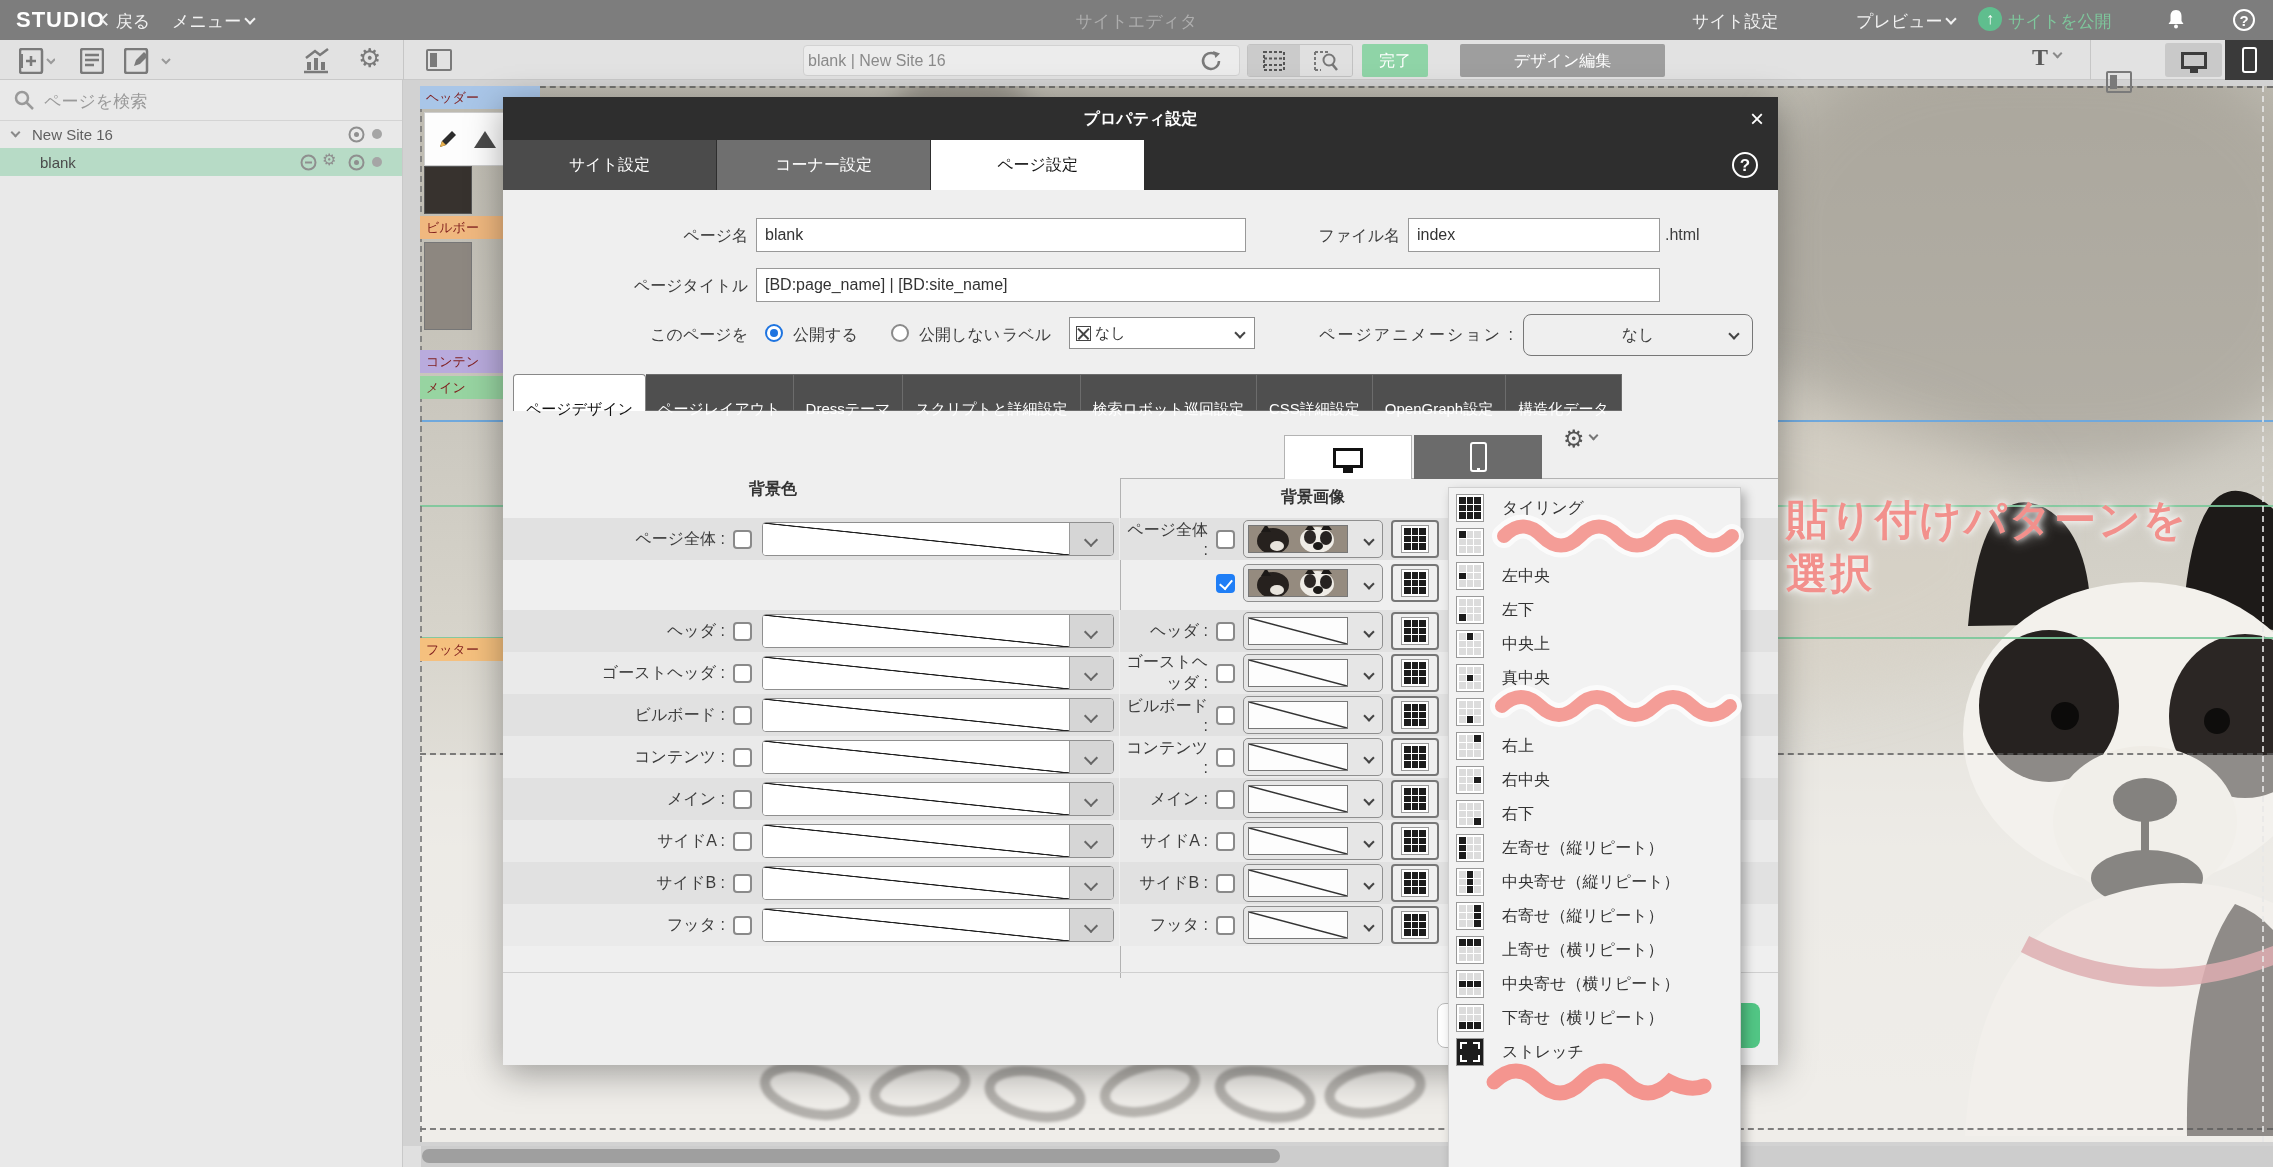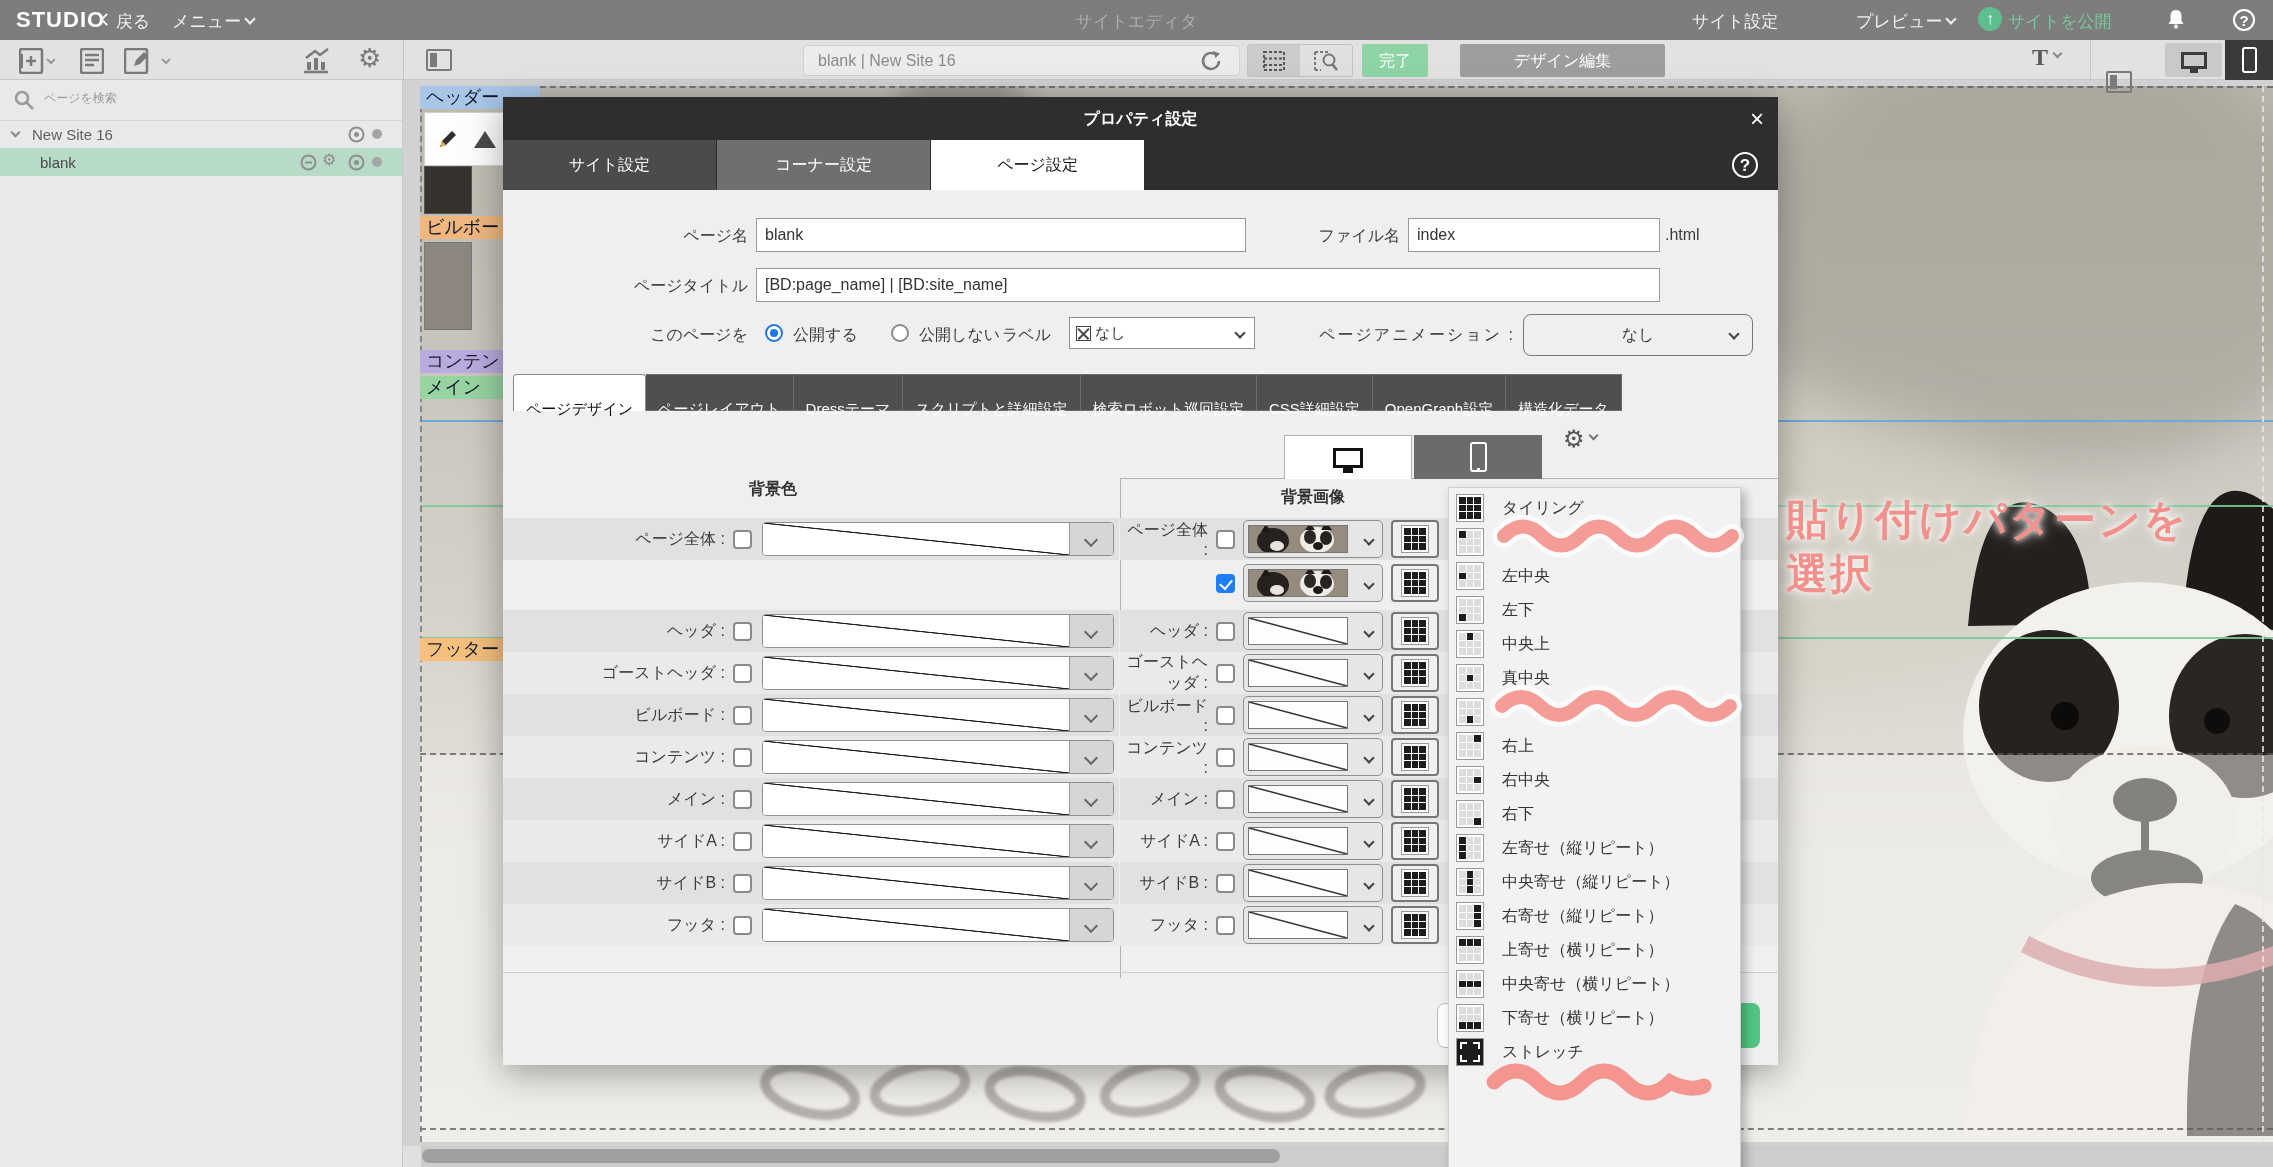--- a/index.html
+++ b/index.html
@@ -16,57 +16,57 @@
   #tb-title { color:#adadad; }
   #publish-wrap { color:#7ec79c; }
   #publish-circle { position:absolute; left:-30px; top:-3px; width:24px; height:24px; border-radius:50%; background:#5fbe8e; color:#fff; text-align:center; font-size:16px; line-height:24px; font-weight:bold; }
   .bell { width:20px; height:20px; }
   .helpcirc { width:22px; height:22px; border:2px solid #fff; border-radius:50%; color:#fff; font-size:15px; font-weight:bold; text-align:center; line-height:19px; }
 
   
   #toolbar { position:absolute; left:0; top:40px; width:2273px; height:40px; background:#e2e2e2; border-bottom:1px solid #c9c9c9; z-index:30; }
   .tool-ic { position:absolute; top:8px; color:#7a7a7a; }
   .vdiv { position:absolute; top:0; width:1px; height:40px; background:#c6c6c6; }
-  #urlbox { position:absolute; left:803px; top:5px; width:437px; height:31px; background:#ececec; border:1px solid #d2d2d2; border-radius:4px; color:#8a8a8a; font-size:16px; padding-left:14px; line-height:29px; }
+  #urlbox { position:absolute; left:803px; top:5px; width:437px; height:31px; background:#ececec; border:1px solid #d2d2d2; border-radius:4px; color:#8a8a8a; font-size:16px; padding-left:4px; line-height:29px; }
   #refresh { position:absolute; left:1200px; top:9px; }
   .toggle-group { position:absolute; left:1247px; top:4px; width:106px; height:33px; border:1px solid #c2c2c2; border-radius:3px; overflow:hidden; display:flex; }
   .toggle-group .tg { width:53px; height:100%; display:flex; align-items:center; justify-content:center; }
   .tg.sel { background:#cbcbcb; }
   .tg.uns { background:#e0e0e0; }
   #btn-done { position:absolute; left:1362px; top:4px; width:66px; height:33px; background:#8fd4a7; color:#fff; font-size:16px; text-align:center; line-height:33px; border-radius:2px; }
   #btn-design { position:absolute; left:1460px; top:4px; width:205px; height:33px; background:#9e9e9e; color:#fff; font-size:16px; text-align:center; line-height:33px; border-radius:2px; }
   #texttool { position:absolute; left:2032px; top:4px; color:#5a5a5a; font-size:24px; font-weight:bold; font-family:"Liberation Serif","DejaVu Serif",serif; }
   .panel-ic { width:26px; height:22px; border:2px solid #7a7a7a; border-radius:2px; position:relative; }
   .panel-ic::after { content:""; position:absolute; left:2px; top:2px; width:7px; height:14px; background:#7a7a7a; }
   #monitor-btn { position:absolute; left:2165px; top:3px; width:57px; height:34px; background:#c9c9c9; border-radius:3px; display:flex; align-items:center; justify-content:center; }
   .monitor-ic { width:26px; height:17px; border:3px solid #3c3c3c; position:relative; }
   .monitor-ic::after { content:""; position:absolute; left:6px; top:13px; width:8px; height:5px; background:#3c3c3c; }
   #phone-btn { position:absolute; left:2225px; top:0; width:48px; height:40px; background:#3a3a3a; display:flex; align-items:center; justify-content:center; }
   .phone-ic { width:15px; height:26px; border:2px solid #fff; border-radius:3px; }
 
   
   #sidebar { position:absolute; left:0; top:80px; width:403px; height:1087px; background:#e9e9e9; border-right:1px solid #c9c9c9; z-index:30; }
-  #searchrow { position:absolute; left:0; top:0; width:100%; height:41px; border-bottom:1px solid #d4d4d4; color:#9a9a9a; font-size:12px; }
+  #searchrow { position:absolute; left:0; top:0; width:100%; height:41px; border-bottom:1px solid #d4d4d4; color:#9a9a9a; font-size:17px; }
   #searchrow .ph { position:absolute; left:44px; top:10px; }
   .side-row { position:absolute; left:0; width:100%; height:27px; font-size:15px; color:#5f5f5f; }
   #row-site { top:41px; }
   #row-page { top:68px; height:28px; background:#b7dbc6; }
   .side-ic { position:absolute; top:5px; color:#8f8f8f; }
   .dot { width:10px; height:10px; border-radius:50%; background:#a5a5a5; }
 
   
   #canvas { position:absolute; left:403px; top:80px; width:1870px; height:1087px; background:#d2d2d2; z-index:10; }
   #page { position:absolute; left:17px; top:6px; width:1853px; height:1056px; overflow:hidden;
           background:linear-gradient(180deg,#bdbab0 0%,#c9c6bd 28%,#d7d4cb 52%,#e6e4df 72%,#ebe9e5 100%); }
   .blob { position:absolute; border-radius:40%; }
   #overlay-band { position:absolute; left:0; top:669px; width:100%; height:387px; background:rgba(243,241,237,.5); }
   .gline { position:absolute; left:0; width:100%; }
   .hdashed { border-top:2px dashed #5a5a5a; opacity:.75; }
   .vdashed { position:absolute; top:0; width:0; border-left:2px dashed #e8e8e8; opacity:.8; }
-  .tag { position:absolute; left:0; width:120px; height:23px; color:#0f172a; font-size:18px; line-height:23px; padding-left:6px; overflow:hidden; }
+  .tag { position:absolute; left:0; width:120px; height:23px; color:#7f1d1d; font-size:13px; line-height:23px; padding-left:6px; overflow:hidden; }
   .tag0 { background:#a9c6e8; } .tag1 { background:#f0b87f; } .tag2 { background:#b9abdd; }
   .tag3 { background:#97d4a1; } .tag4 { background:#f5c07e; }
   #float-toolbar { position:absolute; left:4px; top:26px; width:120px; height:54px; background:#fdfdfd; border:1px solid #cfcfcf; display:flex; align-items:center; gap:14px; padding-left:12px; }
   .thumbrect { position:absolute; left:4px; width:48px; }
   #scrollbar { position:absolute; left:403px; top:1146px; width:1870px; height:21px; background:#cdcdcd; z-index:12; }
   #scroll-thumb { position:absolute; left:19px; top:3px; width:858px; height:14px; background:#9f9f9f; border-radius:8px; }
   #scroll-corner { position:absolute; left:0; top:0; width:18px; height:21px; background:#e0e0e0; }
 
   
   #modal { position:absolute; left:503px; top:97px; width:1275px; height:968px; background:#efefef; z-index:40; box-shadow:0 8px 34px rgba(0,0,0,.35); }

